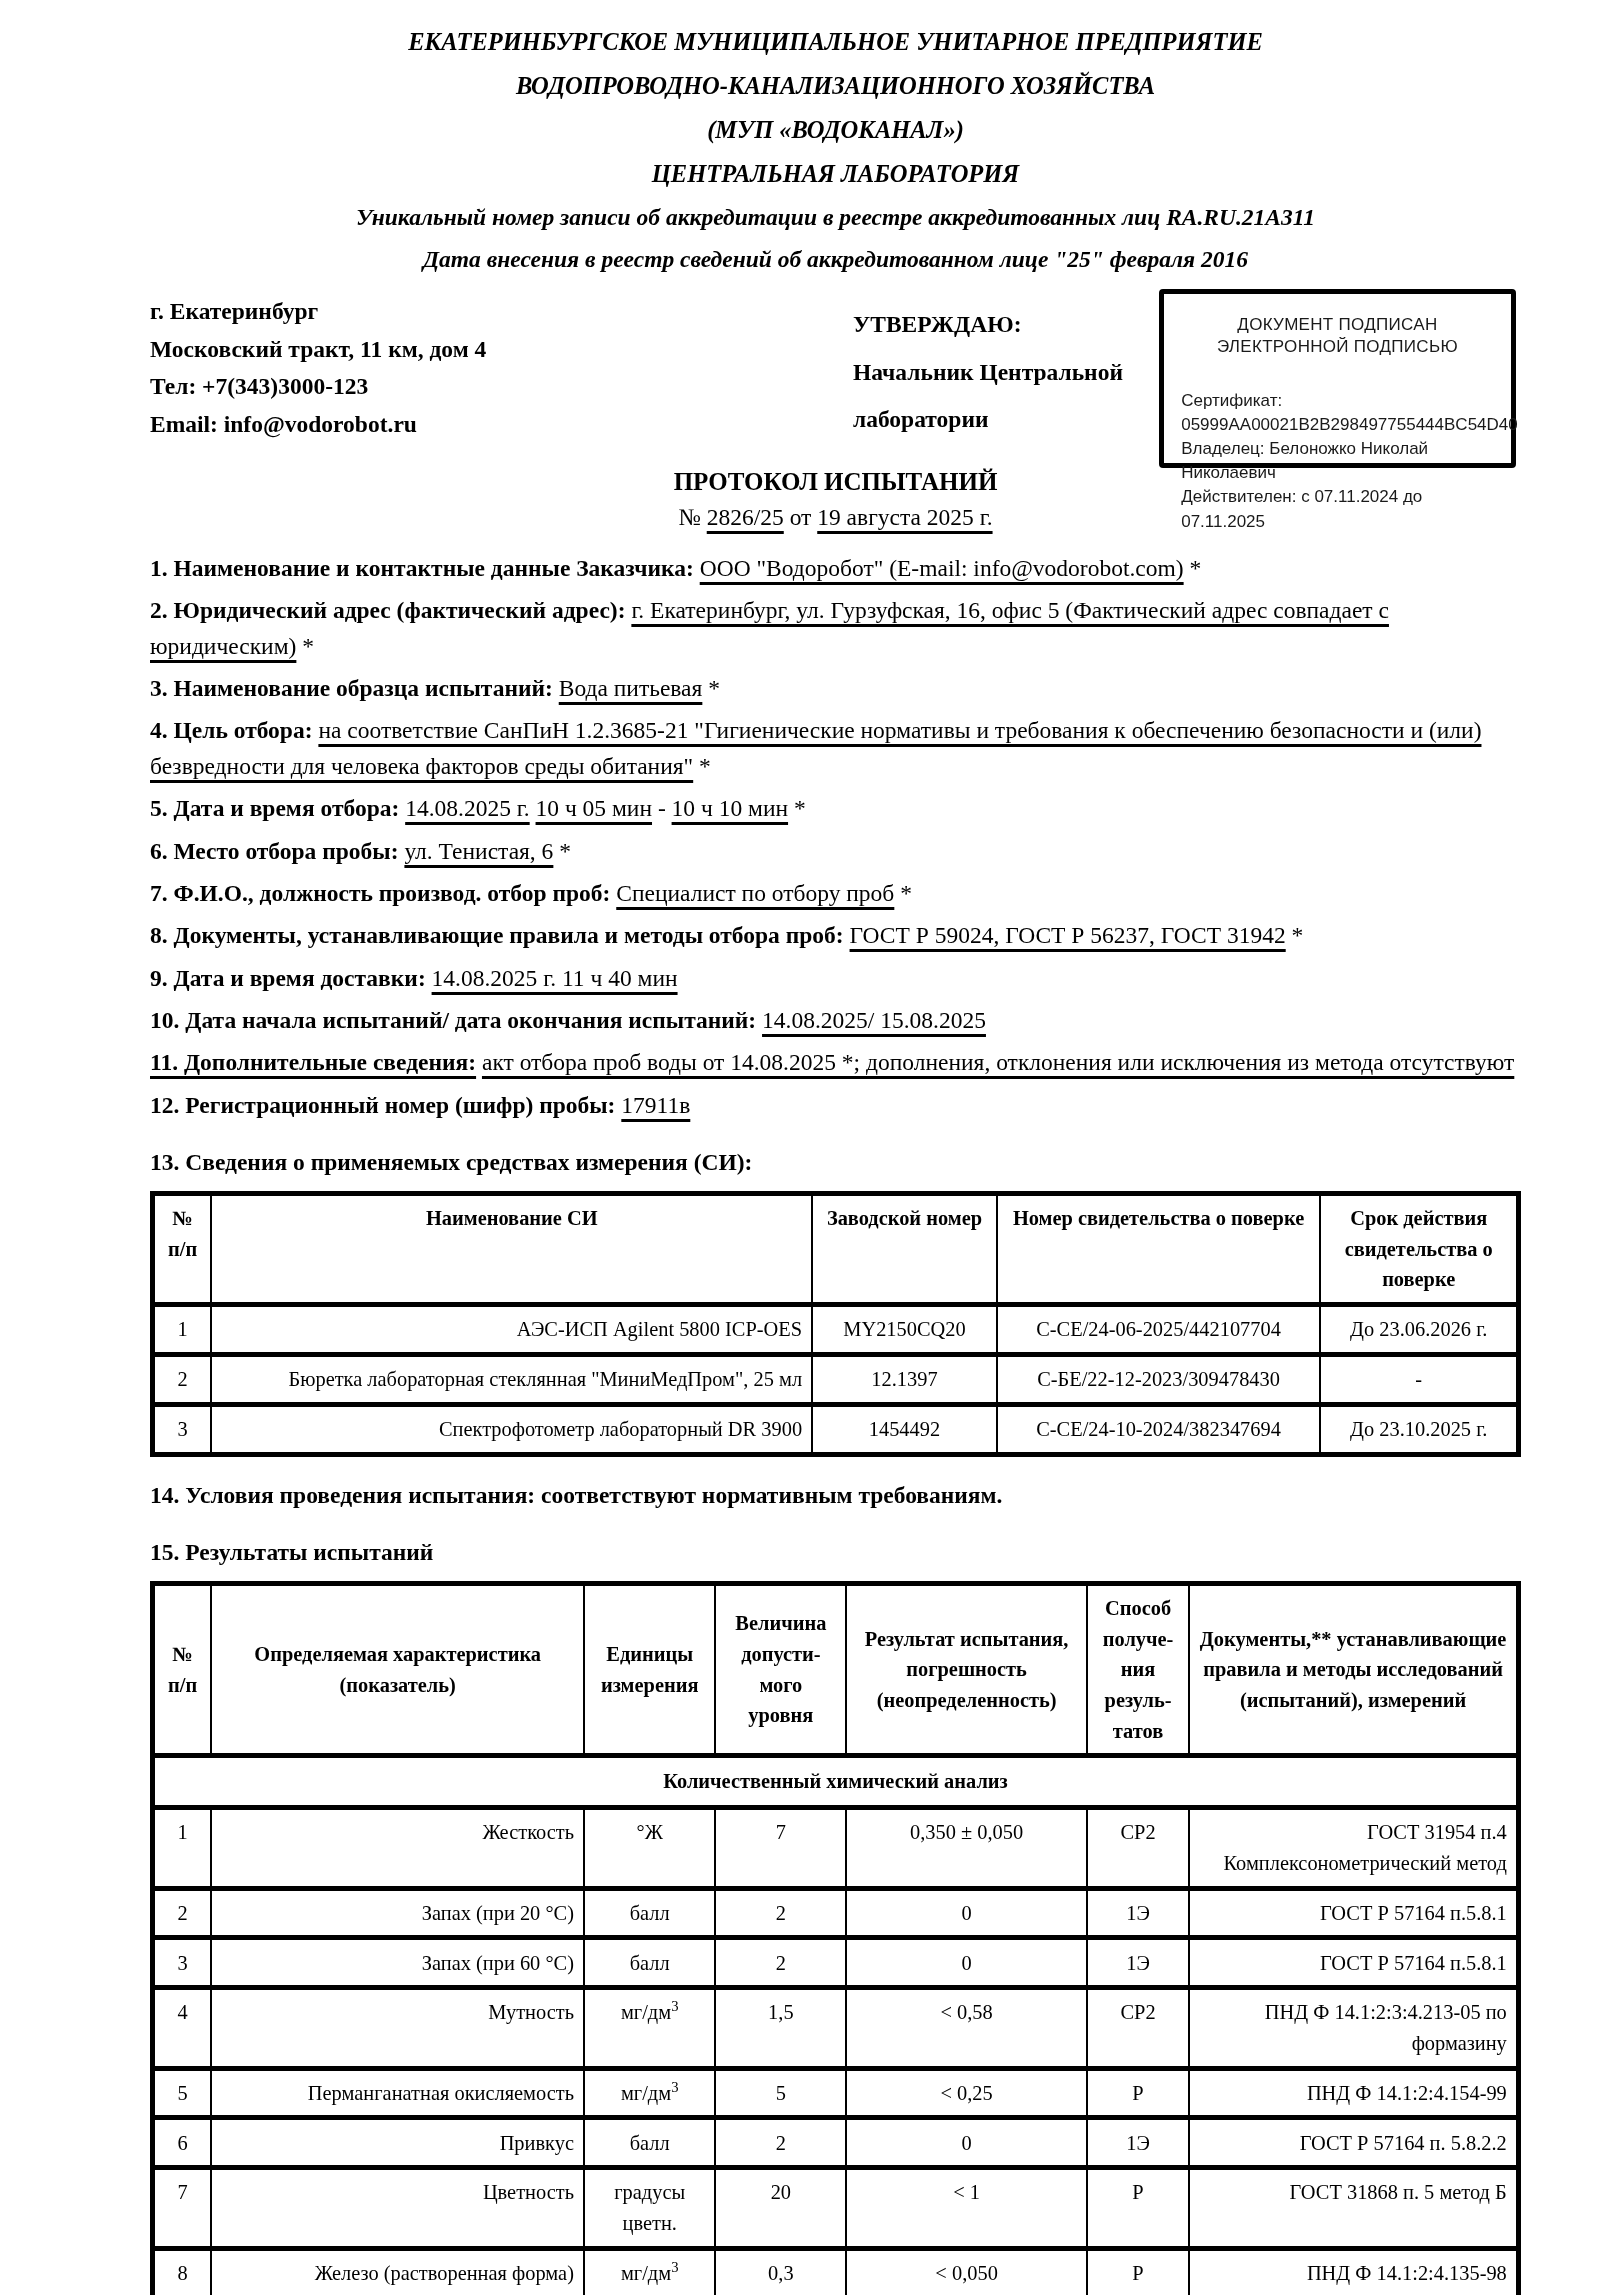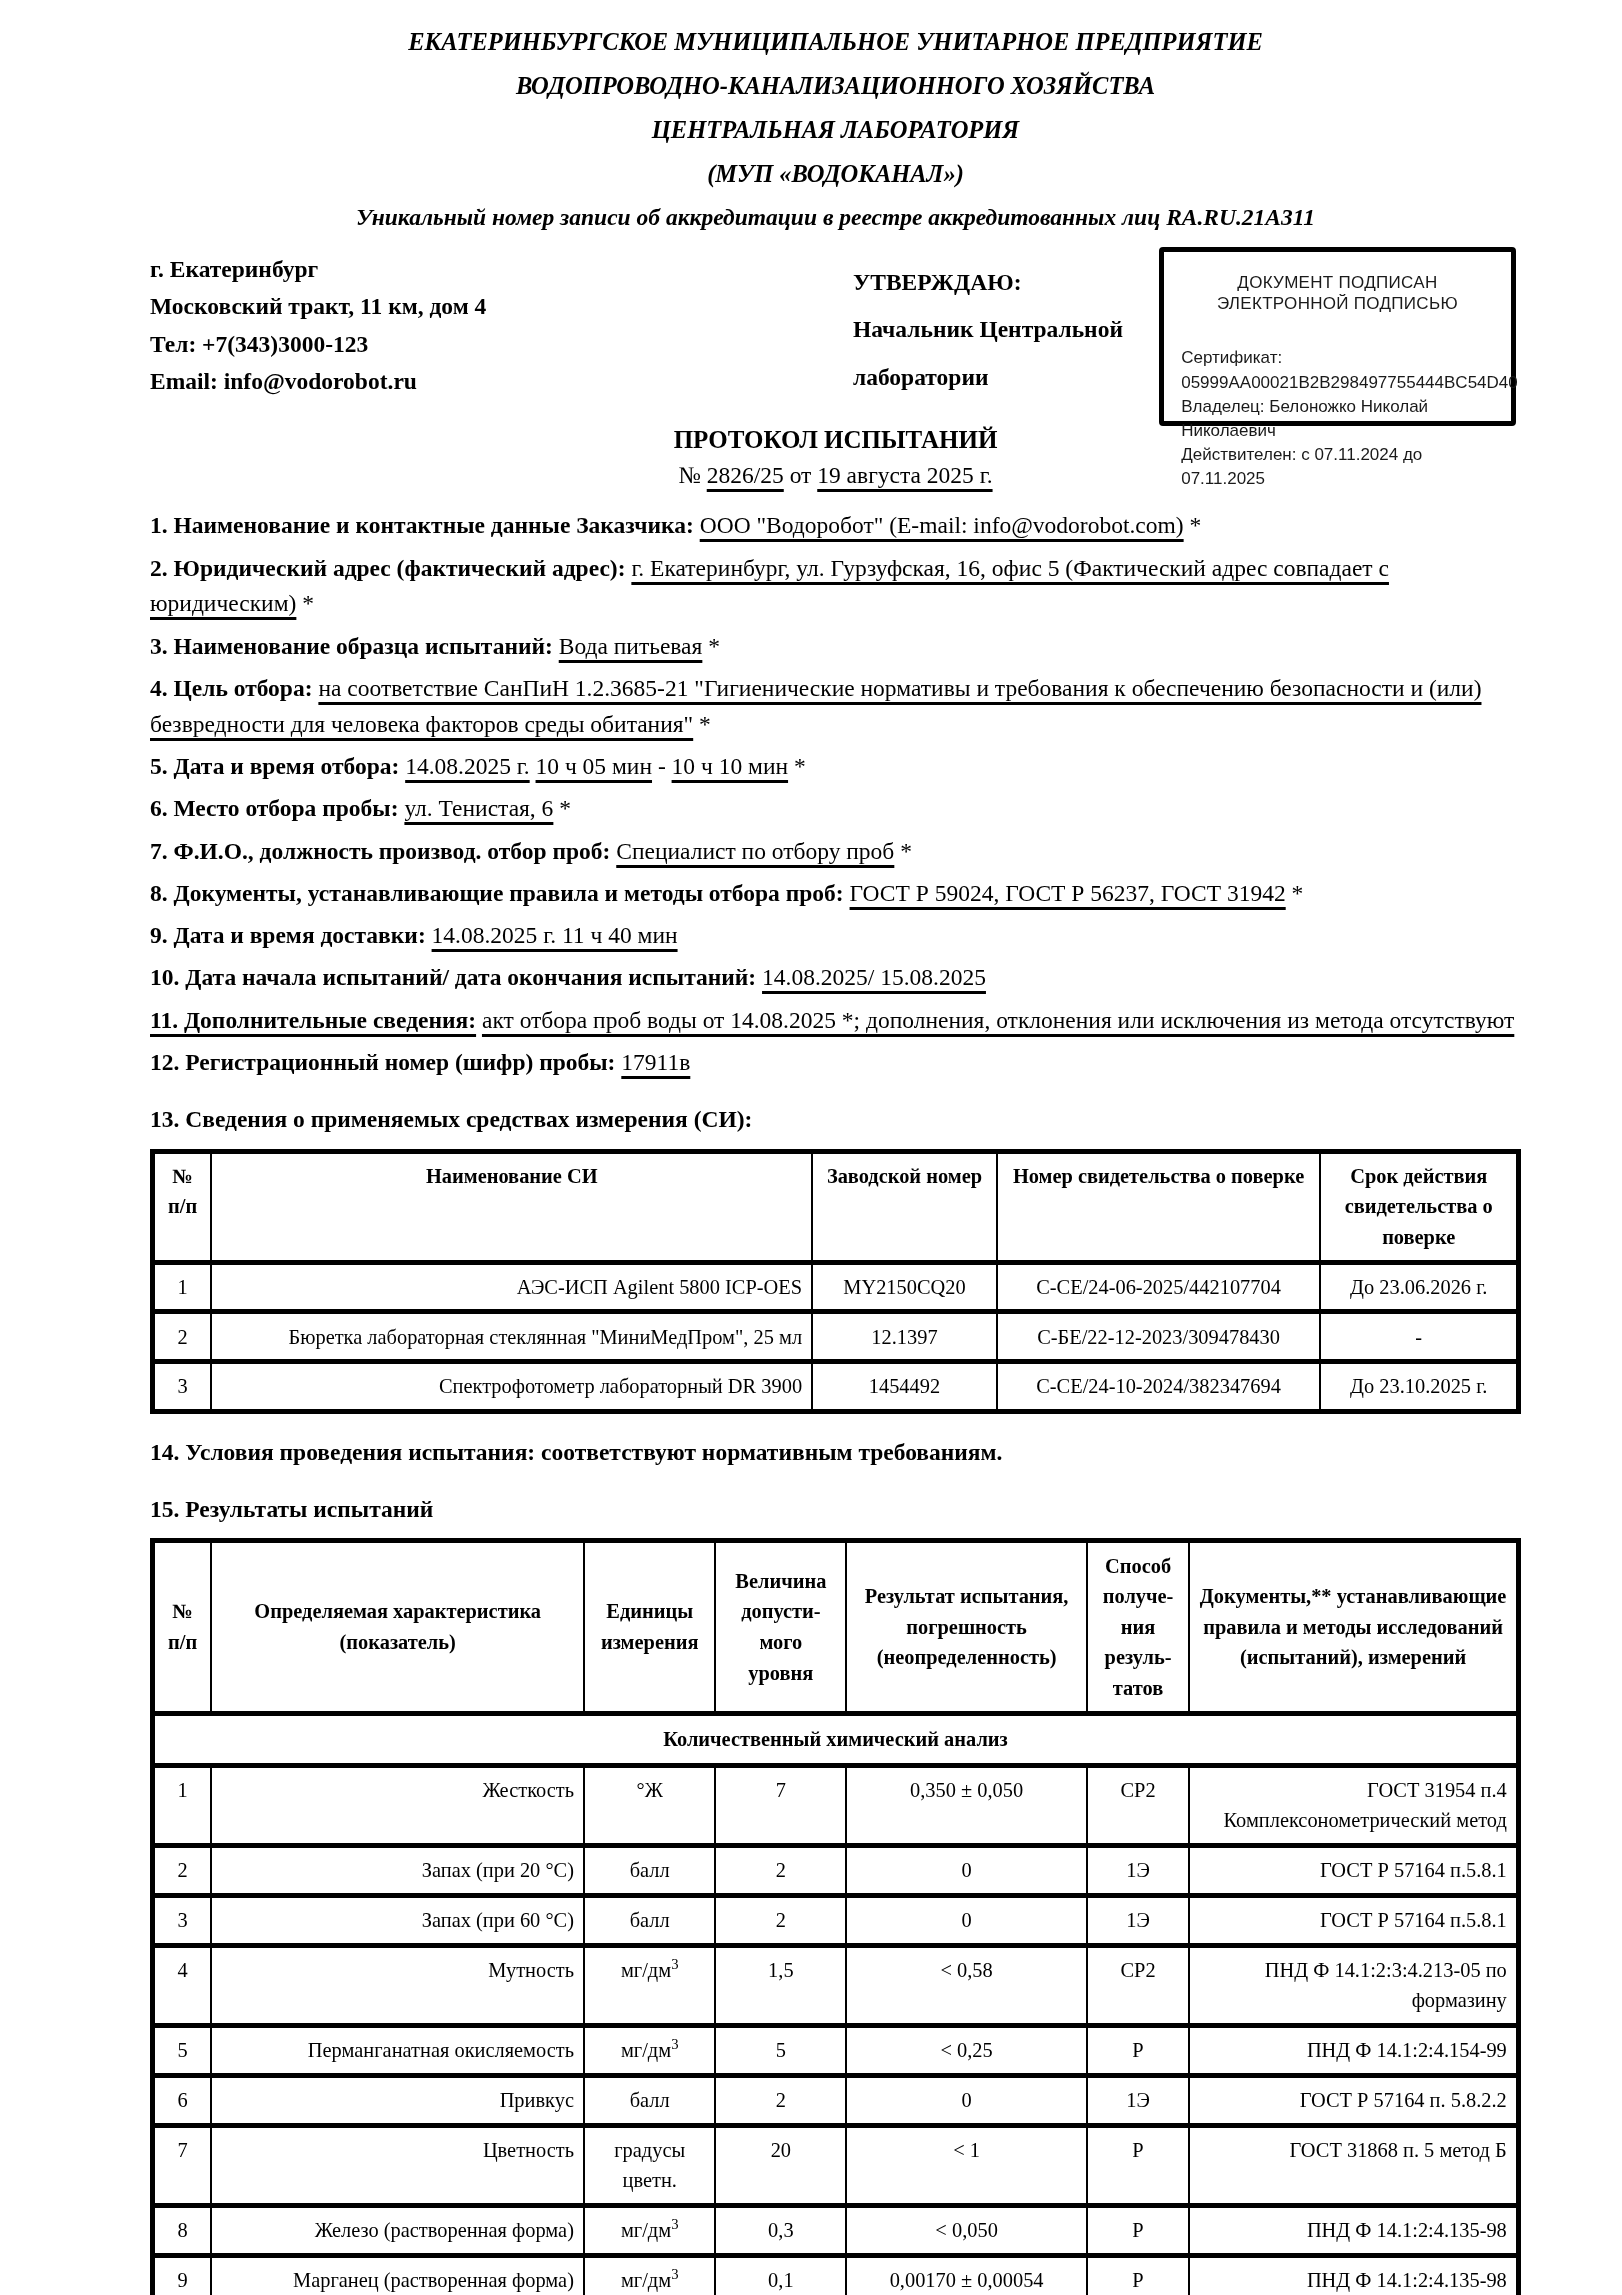--- a/index.html
+++ b/index.html
@@ -58,23 +58,24 @@
   .sect-label .norm { font-weight: bold; }
 </style>
 </head>
 <body>
 
 <div class="page">
 
   <div class="hdr">
     <p>ЕКАТЕРИНБУРГСКОЕ МУНИЦИПАЛЬНОЕ УНИТАРНОЕ ПРЕДПРИЯТИЕ</p>
     <p>ВОДОПРОВОДНО-КАНАЛИЗАЦИОННОГО ХОЗЯЙСТВА</p>
+    <p>(МУП «ВОДОКАНАЛ»)</p>
     <p>ЦЕНТРАЛЬНАЯ ЛАБОРАТОРИЯ</p>
-    <p>(МУП «ВОДОКАНАЛ»)</p>
     <p class="hdr-small">Уникальный номер записи об аккредитации в реестре аккредитованных лиц RA.RU.21А311</p>
+    <p class="hdr-small">Дата внесения в реестр сведений об аккредитованном лице  "25" февраля 2016</p>
   </div>
 
   <div class="info-row">
     <div class="contacts">
       <p>г. Екатеринбург</p>
       <p>Московский тракт, 11 км, дом 4</p>
       <p>Тел: +7(343)3000-123</p>
       <p>Email: info@vodorobot.ru</p>
     </div>
     <div class="approve">

